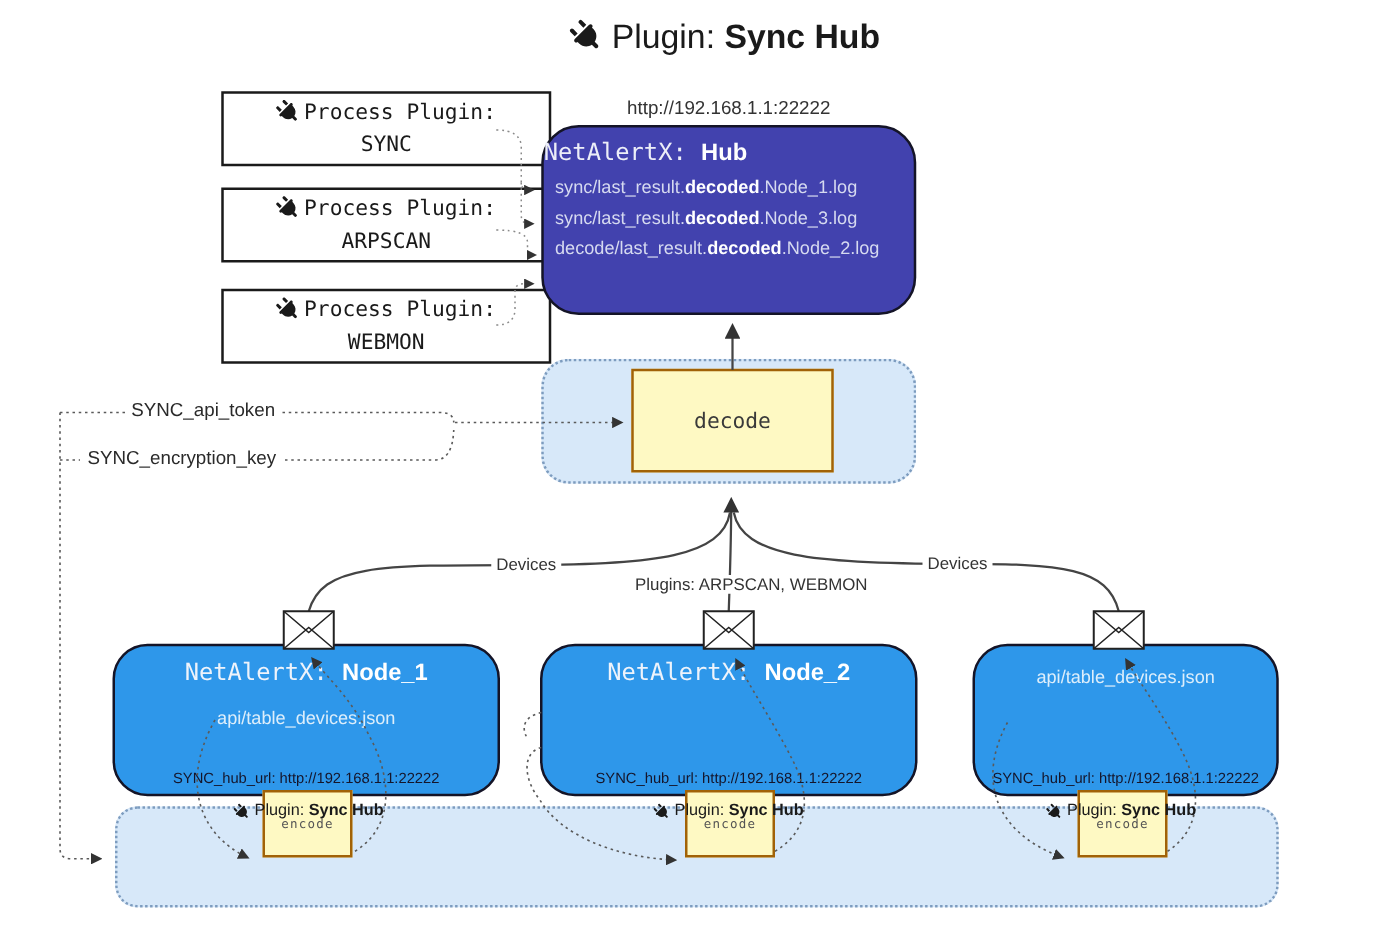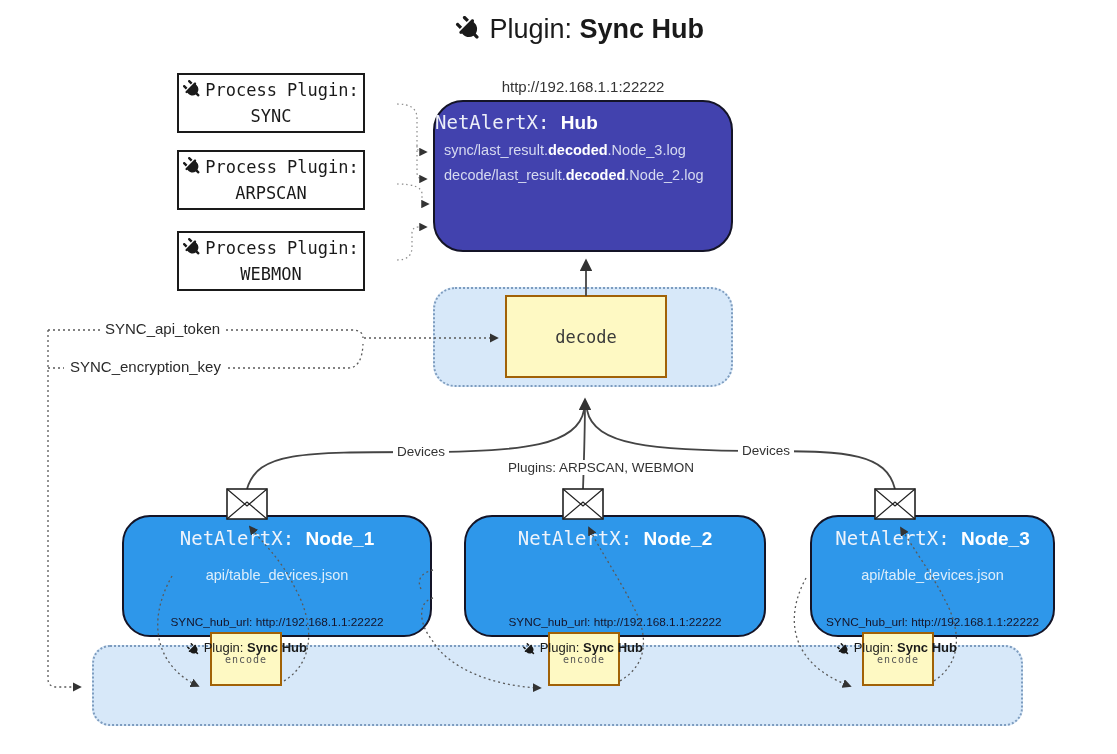--- a/index.html
+++ b/index.html
@@ -7,21 +7,21 @@
           font-family:"Liberation Sans",sans-serif;overflow:hidden;color:#222;}
   .abs{position:absolute;box-sizing:border-box;}
 
   
   .title{top:14px;left:330px;width:500px;text-align:center;font-size:27px;color:#1a1a1a;z-index:3;}
   .title b{font-weight:bold;}
   .plug{display:inline-block;transform:rotate(-45deg);vertical-align:-4px;}
   .plug svg{display:block;}
 
   
-  .pbox{left:177px;width:188px;height:60px;background:#fff;border:2px solid #1a1a1a;z-index:1;
+  .pbox{left:177px;width:264px;height:60px;background:#fff;border:2px solid #1a1a1a;z-index:1;
         font-family:"DejaVu Sans Mono",monospace;font-size:17px;color:#1a1a1a;
         display:flex;flex-direction:column;justify-content:center;align-items:center;line-height:1.55;}
   .pbox .row{display:flex;align-items:center;gap:3px;}
 
   
   .hub{left:433px;top:100px;width:300px;height:152px;background:#4242ae;border:2px solid #141427;
        border-radius:30px;z-index:1;color:#e8e8f4;}
   .hub-title{text-align:left;margin-top:9px;font-size:19px;
              font-family:"DejaVu Sans Mono",monospace;color:#eceef8;}
   .hub-title b{font-family:"Liberation Sans",sans-serif;color:#fff;}
@@ -37,21 +37,21 @@
   .decode-box{left:505px;top:295px;width:162px;height:83px;font-size:17px;}
 
   
   .key-label{background:#fff;padding:1px 4px;font-size:15px;color:#2a2a2a;z-index:3;white-space:nowrap;}
 
   
   .edge-label{background:#fff;padding:0 4px;font-size:13.5px;color:#333;z-index:3;white-space:nowrap;}
 
   
   .node{top:515px;height:122px;background:#2e97ea;border:2px solid #141427;border-radius:28px;
-        z-index:1;color:#eaf3fc;margin-left:32px;}
+        z-index:1;color:#eaf3fc;}
   .node-title{text-align:center;margin-top:10px;font-size:19px;
               font-family:"DejaVu Sans Mono",monospace;color:#eef3fb;white-space:nowrap;}
   .node-title b{font-family:"Liberation Sans",sans-serif;color:#fff;}
   .node-files{margin-top:12px;text-align:center;font-size:14.5px;color:#ddeefb;line-height:27px;white-space:nowrap;}
   .node-files.tight{margin-top:2px;}
   .node-huburl{position:absolute;bottom:6px;left:0;width:100%;text-align:center;
                font-size:11.8px;color:#15152a;}
 
   
   .band{left:92px;top:645px;width:931px;height:81px;border-radius:18px;}
@@ -106,20 +106,21 @@
         </span>
       <span>Process Plugin:</span>
       </div>
     <div>WEBMON</div>
   </div>
 
   <div class="abs hub-url">http://192.168.1.1:22222</div>
   <div class="abs hub">
     <div class="hub-title"><span>NetAlertX: </span><b>Hub</b></div>
     <div class="hub-logs">
+      <div><span>sync/last_result.</span><b>decoded</b><span>.Node_1.log</span></div>
       <div><span>sync/last_result.</span><b>decoded</b><span>.Node_3.log</span></div>
       <div><span>decode/last_result.</span><b>decoded</b><span>.Node_2.log</span></div>
     </div>
   </div>
 
   <div class="abs panel decode-panel"></div>
   <div class="abs white-box decode-box">decode</div>
 
   <div class="abs key-label" style="left:101px;top:319px;">SYNC_api_token</div>
   <div class="abs key-label" style="left:66px;top:357px;">SYNC_encryption_key</div>
@@ -129,21 +130,20 @@
     <div class="node-files">
       <div>api/table_devices.json</div>
     </div>
     <div class="node-huburl">SYNC_hub_url: http://192.168.1.1:22222</div>
   </div>
   <div class="abs node" style="left:432px;width:302px;">
     <div class="node-title"><span>NetAlertX: </span><b>Node_2</b></div>
     <div class="node-huburl">SYNC_hub_url: http://192.168.1.1:22222</div>
   </div>
   <div class="abs node" style="left:778px;width:245px;">
-    <div class="node-title"><span>NetAlertX: </span><b>Node_3</b></div>
     <div class="node-files">
       <div>api/table_devices.json</div>
     </div>
     <div class="node-huburl">SYNC_hub_url: http://192.168.1.1:22222</div>
   </div>
 
   <div class="abs panel band" style="border-radius:18px;"></div>
   <div class="abs white-box encode-box" style="left:210px;">encode</div>
   <div class="abs white-box encode-box" style="left:548px;">encode</div>
   <div class="abs white-box encode-box" style="left:862px;">encode</div>

